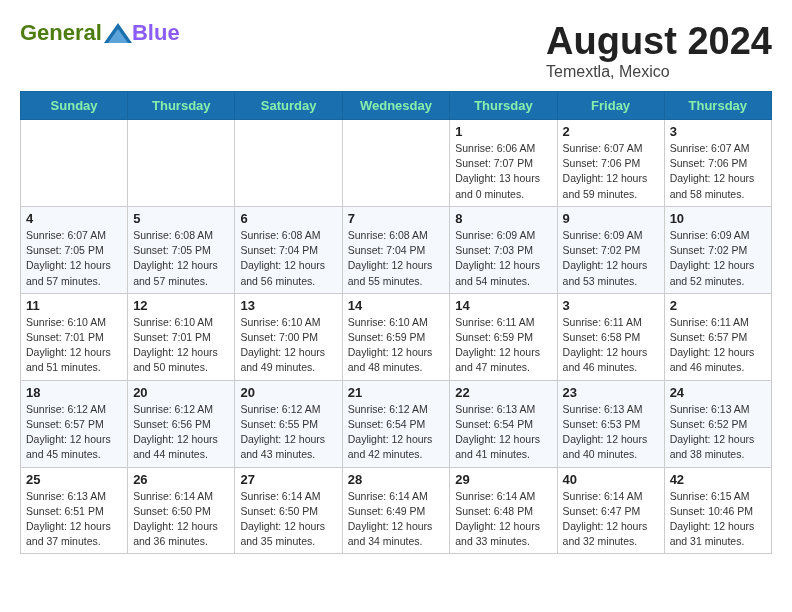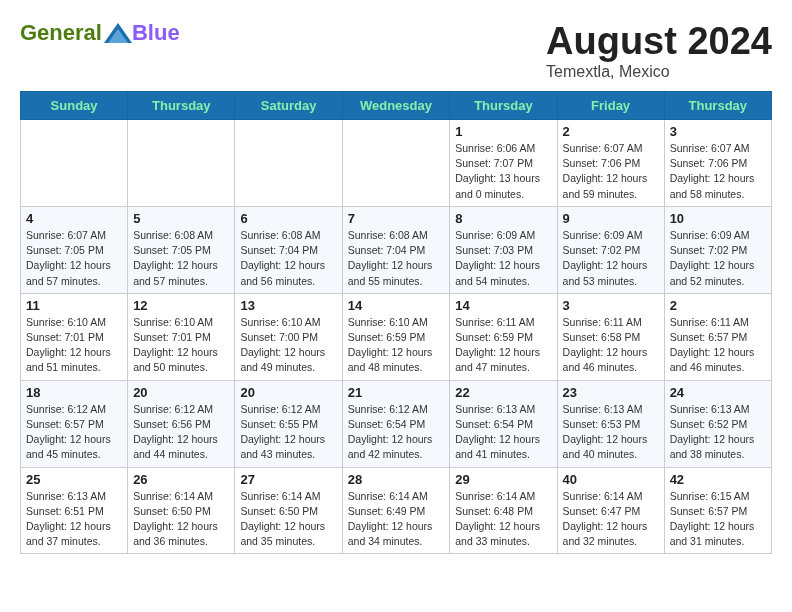--- a/index.html
+++ b/index.html
@@ -340,19 +340,19 @@
         <td>
           <span class="day-num">40</span>
           <div class="day-info" style="white-space: pre-line;">Sunrise: 6:14 AM
 Sunset: 6:47 PM
 Daylight: 12 hours
 and 32 minutes.</div>
         </td>
         <td>
           <span class="day-num">42</span>
           <div class="day-info" style="white-space: pre-line;">Sunrise: 6:15 AM
-Sunset: 6:57 PM
+Sunset: 10:46 PM
 Daylight: 12 hours
 and 31 minutes.</div>
         </td>
       </tr>
     </tbody>
 </table>
 
 </body></html>

